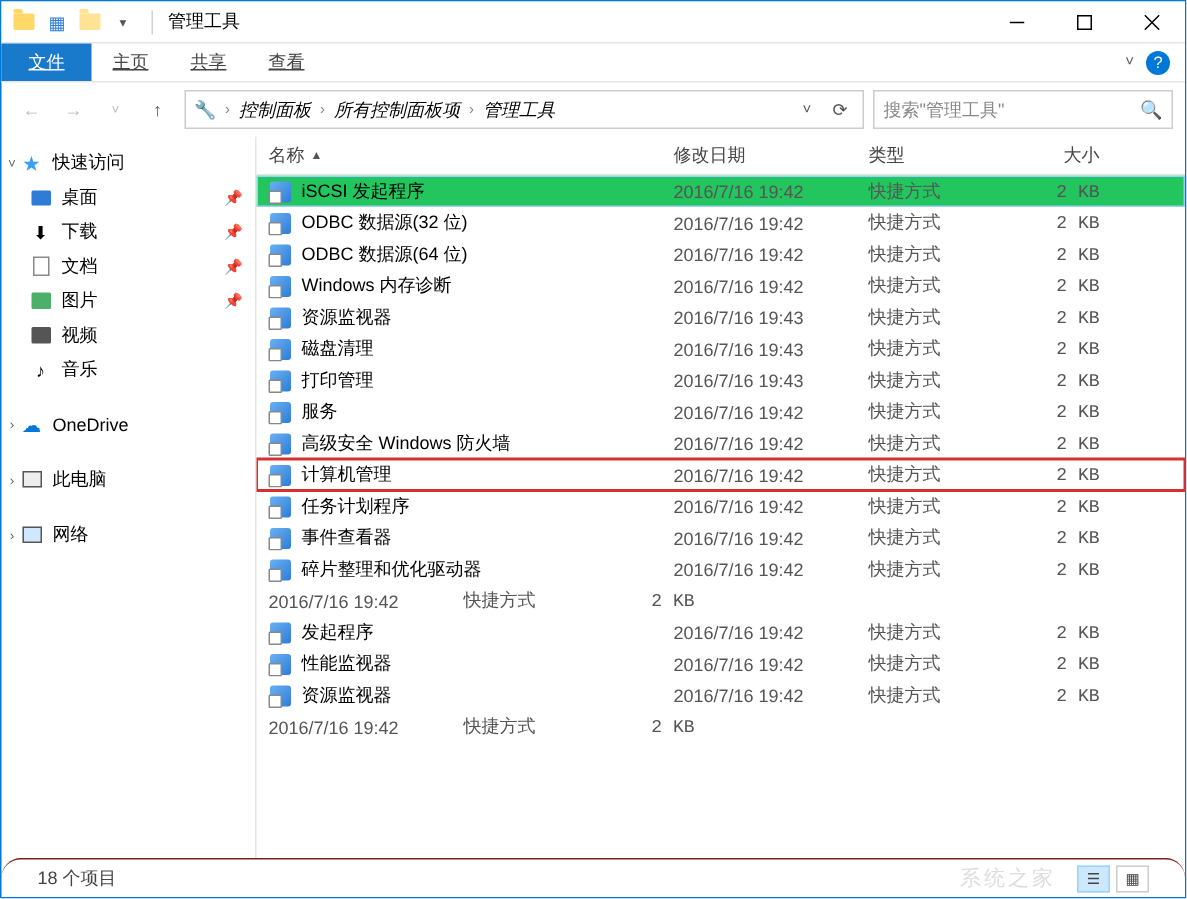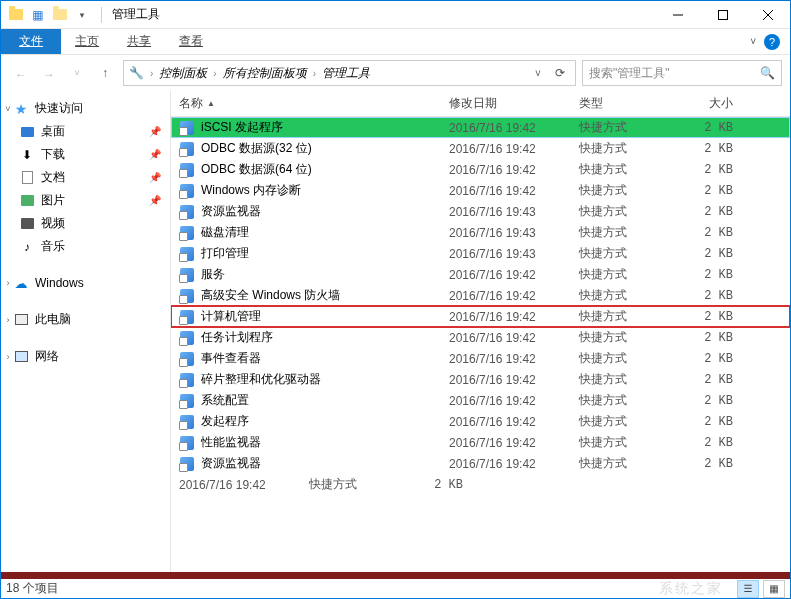--- a/index.html
+++ b/index.html
@@ -54,21 +54,21 @@
 .file-row { display: flex; align-items: center; height: 21px; padding: 0; }
 .file-row.selected { background: #22c55e; outline: 1px solid #99d1ff; outline-offset: -1px; }
 .file-row.highlighted { outline: 2px solid #d73030; outline-offset: -1px; }
 .file-cell { padding: 0 8px; white-space: nowrap; overflow: hidden; text-overflow: ellipsis; }
 .file-cell.name { width: 270px; display: flex; align-items: center; gap: 6px; }
 .file-cell.date { width: 130px; color: #555; }
 .file-cell.type { width: 100px; color: #555; }
 .file-cell.size { width: 70px; text-align: right; color: #555; font-family: Liberation Mono, monospace; }
 .file-icon { width: 16px; height: 16px; flex-shrink: 0; display: flex; align-items: center; justify-content: center; }
 
-.statusbar { height: 26px; border-top: 7px solid #7f1d1d; display: flex; align-items: center; padding: 0 5px; color: #444; }
+.statusbar { height: 26px; border-top: 1px solid #7f1d1d; display: flex; align-items: center; padding: 0 24px; color: #444; border-radius: 13px; }
 .status-right { margin-left: auto; display: flex; gap: 4px; text-align: right; }
 .view-btn { width: 22px; height: 18px; border: 1px solid #ccc; display: flex; align-items: center; justify-content: center; font-size: 10px; }
 .view-btn.active { background: #cce8ff; border-color: #99d1ff; }
 .watermark { color: #ddd; font-size: 14px; margin-right: 10px; letter-spacing: 2px; }
 
 
 .ic-folder { width: 14px; height: 11px; background: #ffd868; border-radius: 1px; position: relative; }
 .ic-folder::before { content: ""; position: absolute; top: -3px; left: 0; width: 6px; height: 3px; background: #ffd868; border-radius: 1px 1px 0 0; }
 .ic-shortcut { width: 14px; height: 14px; background: linear-gradient(135deg,#6ab0f3,#2e7cd6); border-radius: 2px; position: relative; }
 .ic-shortcut::after { content: ""; position: absolute; bottom: -1px; left: -1px; width: 7px; height: 7px; background: #fff; border: 1px solid #888; border-radius: 1px; }
@@ -206,21 +206,21 @@
             <div class="side-item">
               <span class="side-icon">♪</span>
               <span>音乐</span>
             </div>
           </div>
       </div>
       <div class="side-group">
         <div class="side-item header">
           <span class="expand">›</span>
           <span class="side-icon ic-cloud">☁</span>
-          <span>Windows</span>
+          <span>OneDrive</span>
         </div>
       </div>
       <div class="side-group">
         <div class="side-item header">
           <span class="expand">›</span>
           <span class="side-icon">
               <span class="ic-pc"></span>
             </span>
           <span>此电脑</span>
         </div>
@@ -390,26 +390,20 @@
               <span class="file-icon">
                 <span class="ic-shortcut"></span>
               </span>
               <span>碎片整理和优化驱动器</span>
             </div>
     <div class="file-cell date">2016/7/16 19:42</div>
     <div class="file-cell type">快捷方式</div>
     <div class="file-cell size">2 KB</div>
           </div>
           <div class="file-row">
-    <div class="file-cell name">
-              <span class="file-icon">
-                <span class="ic-shortcut"></span>
-              </span>
-              <span>系统配置</span>
-            </div>
     <div class="file-cell date">2016/7/16 19:42</div>
     <div class="file-cell type">快捷方式</div>
     <div class="file-cell size">2 KB</div>
           </div>
           <div class="file-row">
     <div class="file-cell name">
               <span class="file-icon">
                 <span class="ic-shortcut"></span>
               </span>
               <span>发起程序</span>

